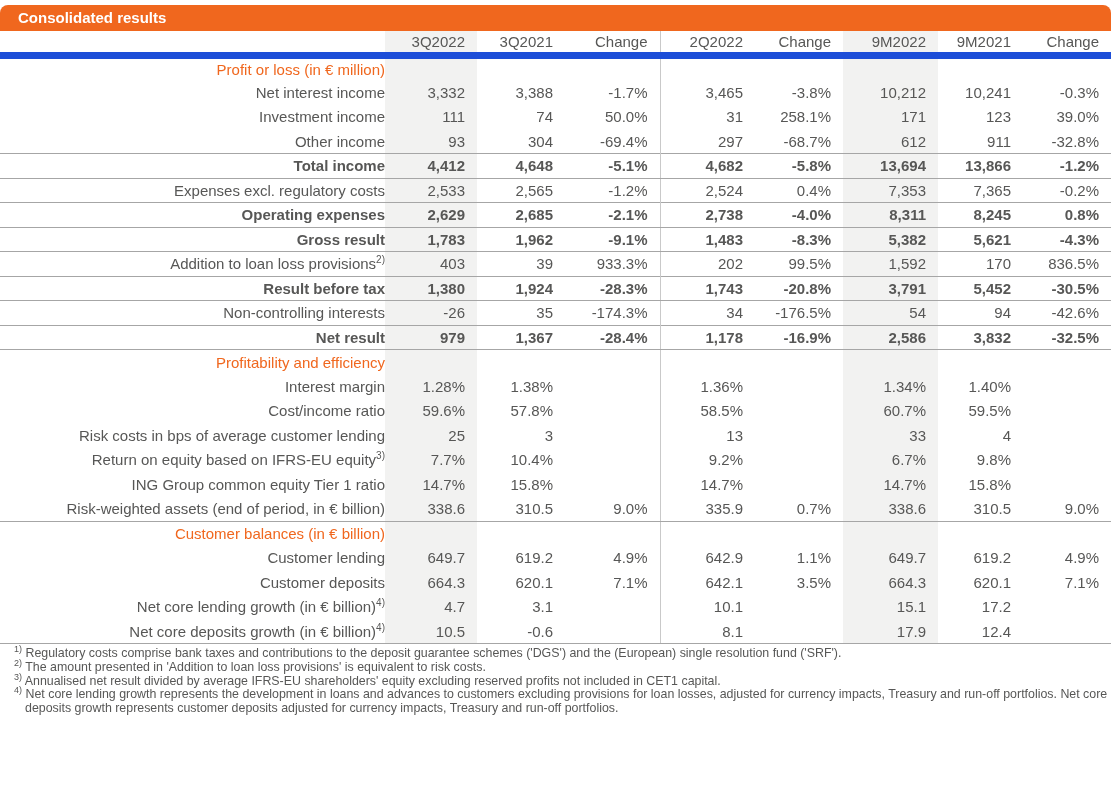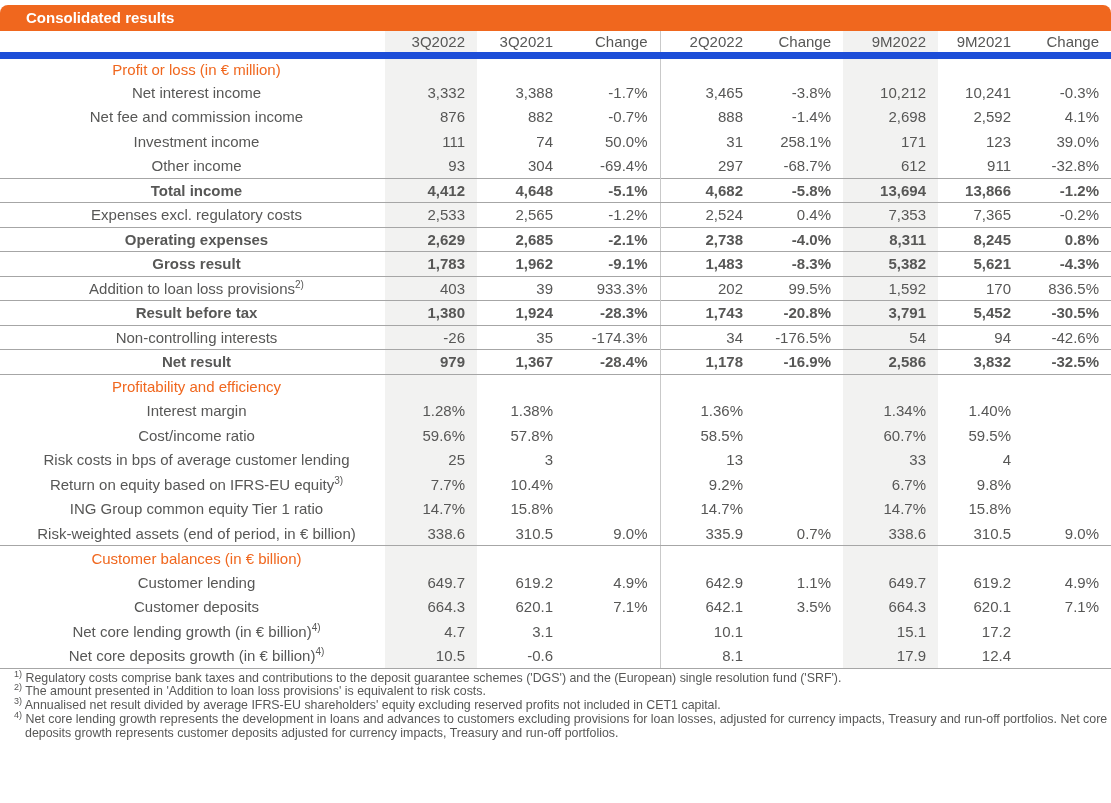--- a/index.html
+++ b/index.html
@@ -4,33 +4,33 @@
 <style>
   html,body { margin:0; padding:0; background:#ffffff; }
   .page {
     width:1111px; height:803px; box-sizing:border-box;
     padding-top:5px; background:#ffffff; position:relative;
     font-family:"Liberation Sans", sans-serif; color:#575756;
   }
   .title-bar {
     height:26px; line-height:26px; background:#F0671E;
     border-radius:8px 8px 0 0; color:#ffffff;
-    font-size:15px; font-weight:bold; padding-left:26px;
+    font-size:15px; font-weight:bold; padding-left:18px;
     box-sizing:border-box;
   }
   table.results {
     border-collapse:collapse; table-layout:fixed; width:1111px;
     font-size:15px; color:#575756;
   }
   table.results th, table.results td {
     height:24.5px; padding:0 12px 0 0; text-align:right;
     font-weight:normal; vertical-align:middle; white-space:nowrap;
     overflow:hidden; box-sizing:border-box;
   }
-  table.results .label { text-align:center; padding:0 0 0 8px; }
+  table.results .label { text-align:right; padding:0 0 0 8px; }
   .shade { background:#F2F2F1; }
   .divider { border-right:1px solid #C9C9C9; }
   thead th { border-bottom:7px solid #1d4ed8; color:#575756; }
   tr.total td { font-weight:bold; border-top:1px solid #A6A6A6; border-bottom:1px solid #A6A6A6; }
   tr.section-last td { border-bottom:1px solid #A6A6A6; }
   td.section-title { color:#F0671E; font-weight:bold; }
   sup.fn { font-size:10px; line-height:0; vertical-align:super; letter-spacing:0; }
   .footnotes {
     margin-top:3px; padding-left:14px; font-size:12.4px;
     line-height:13.8px; color:#575756;
@@ -89,31 +89,20 @@
           <td class="shade">3,332</td>
           <td class="">3,388</td>
           <td class="divider">-1.7%</td>
           <td class="">3,465</td>
           <td class="">-3.8%</td>
           <td class="shade">10,212</td>
           <td class="">10,241</td>
           <td class="">-0.3%</td>
         </tr>
         <tr>
-          <td class="label">Net fee and commission income</td>
-          <td class="shade">876</td>
-          <td class="">882</td>
-          <td class="divider">-0.7%</td>
-          <td class="">888</td>
-          <td class="">-1.4%</td>
-          <td class="shade">2,698</td>
-          <td class="">2,592</td>
-          <td class="">4.1%</td>
-        </tr>
-        <tr>
           <td class="label">Investment income</td>
           <td class="shade">111</td>
           <td class="">74</td>
           <td class="divider">50.0%</td>
           <td class="">31</td>
           <td class="">258.1%</td>
           <td class="shade">171</td>
           <td class="">123</td>
           <td class="">39.0%</td>
         </tr>

